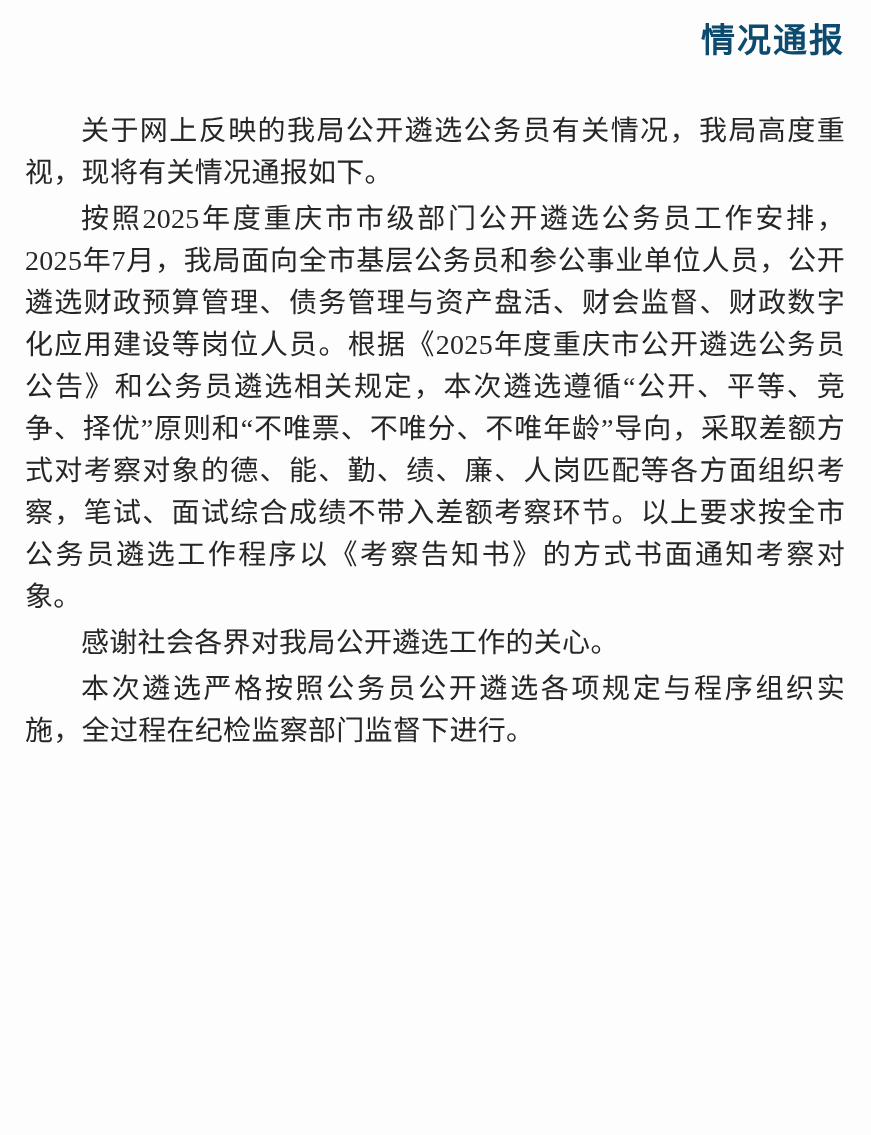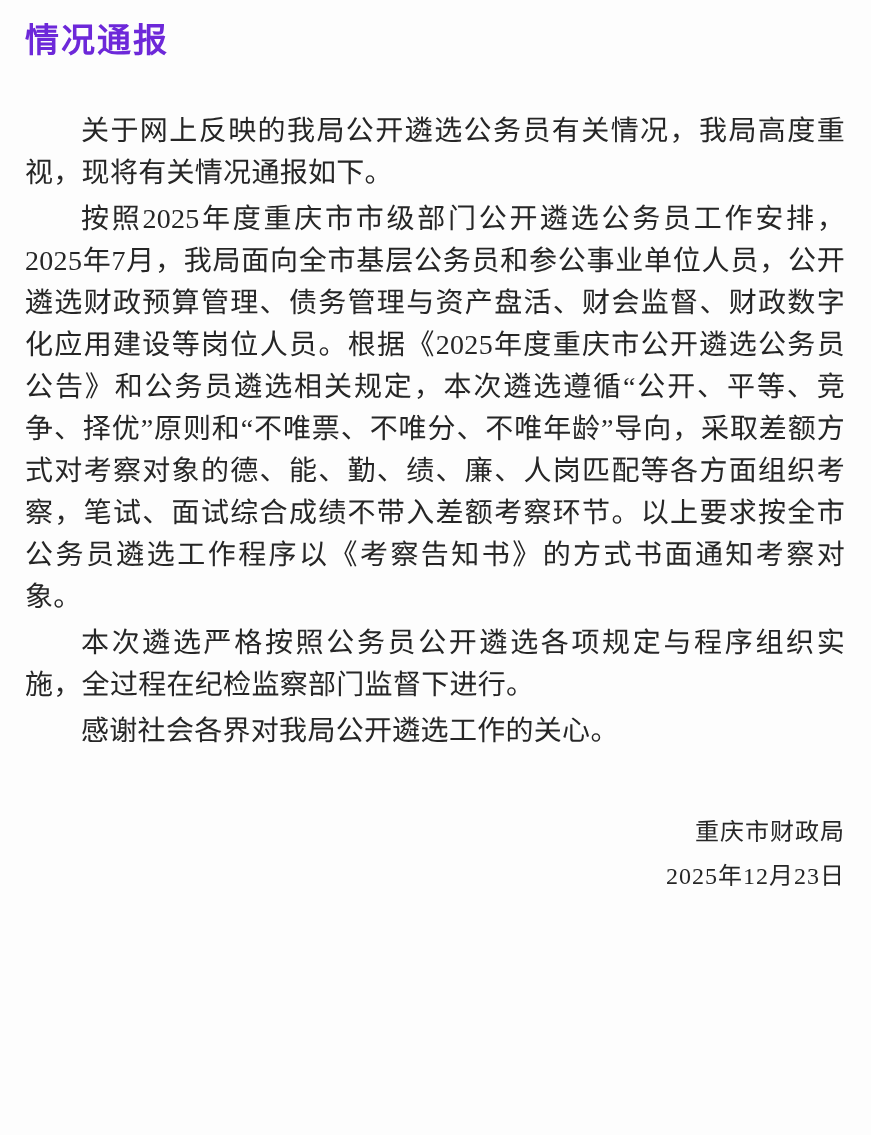--- a/index.html
+++ b/index.html
@@ -16,25 +16,25 @@
     box-sizing: border-box;
     width: 871px;
     height: 1135px;
     padding: 22px 26px 0 25px;
     background: #fdfdfd;
     color: #262626;
     font-family: "Liberation Serif", "DejaVu Serif", serif;
   }
   .doc-title {
     margin: 0 0 50px 0;
-    text-align: left;
+    text-align: right;
     font-size: 34px;
     line-height: 38px;
     font-weight: bold;
-    color: #6d28d9;
+    color: #0c4a6e;
     letter-spacing: 2px;
   }
   .doc-body p {
     margin: 0 0 4px 0;
     font-size: 28px;
     line-height: 42px;
     text-align: justify;
     text-indent: 2em;
     letter-spacing: 0.3px;
   }
@@ -53,22 +53,18 @@
 </head>
 <body>
 
 <div class="page">
 
   <h1 class="doc-title">情况通报</h1>
 
   <div class="doc-body">
     <p>关于网上反映的我局公开遴选公务员有关情况，我局高度重视，现将有关情况通报如下。</p>
     <p>按照2025年度重庆市市级部门公开遴选公务员工作安排，2025年7月，我局面向全市基层公务员和参公事业单位人员，公开遴选财政预算管理、债务管理与资产盘活、财会监督、财政数字化应用建设等岗位人员。根据《2025年度重庆市公开遴选公务员公告》和公务员遴选相关规定，本次遴选遵循“公开、平等、竞争、择优”原则和“不唯票、不唯分、不唯年龄”导向，采取差额方式对考察对象的德、能、勤、绩、廉、人岗匹配等各方面组织考察，笔试、面试综合成绩不带入差额考察环节。以上要求按全市公务员遴选工作程序以《考察告知书》的方式书面通知考察对象。</p>
+    <p>感谢社会各界对我局公开遴选工作的关心。</p>
     <p>本次遴选严格按照公务员公开遴选各项规定与程序组织实施，全过程在纪检监察部门监督下进行。</p>
-    <p>感谢社会各界对我局公开遴选工作的关心。</p>
   </div>
 
-  <div class="signature-block">
-    <p class="sig-line">重庆市财政局</p>
-    <p class="sig-line">2025年12月23日</p>
-  </div>
 
 </div>
 
 </body></html>

